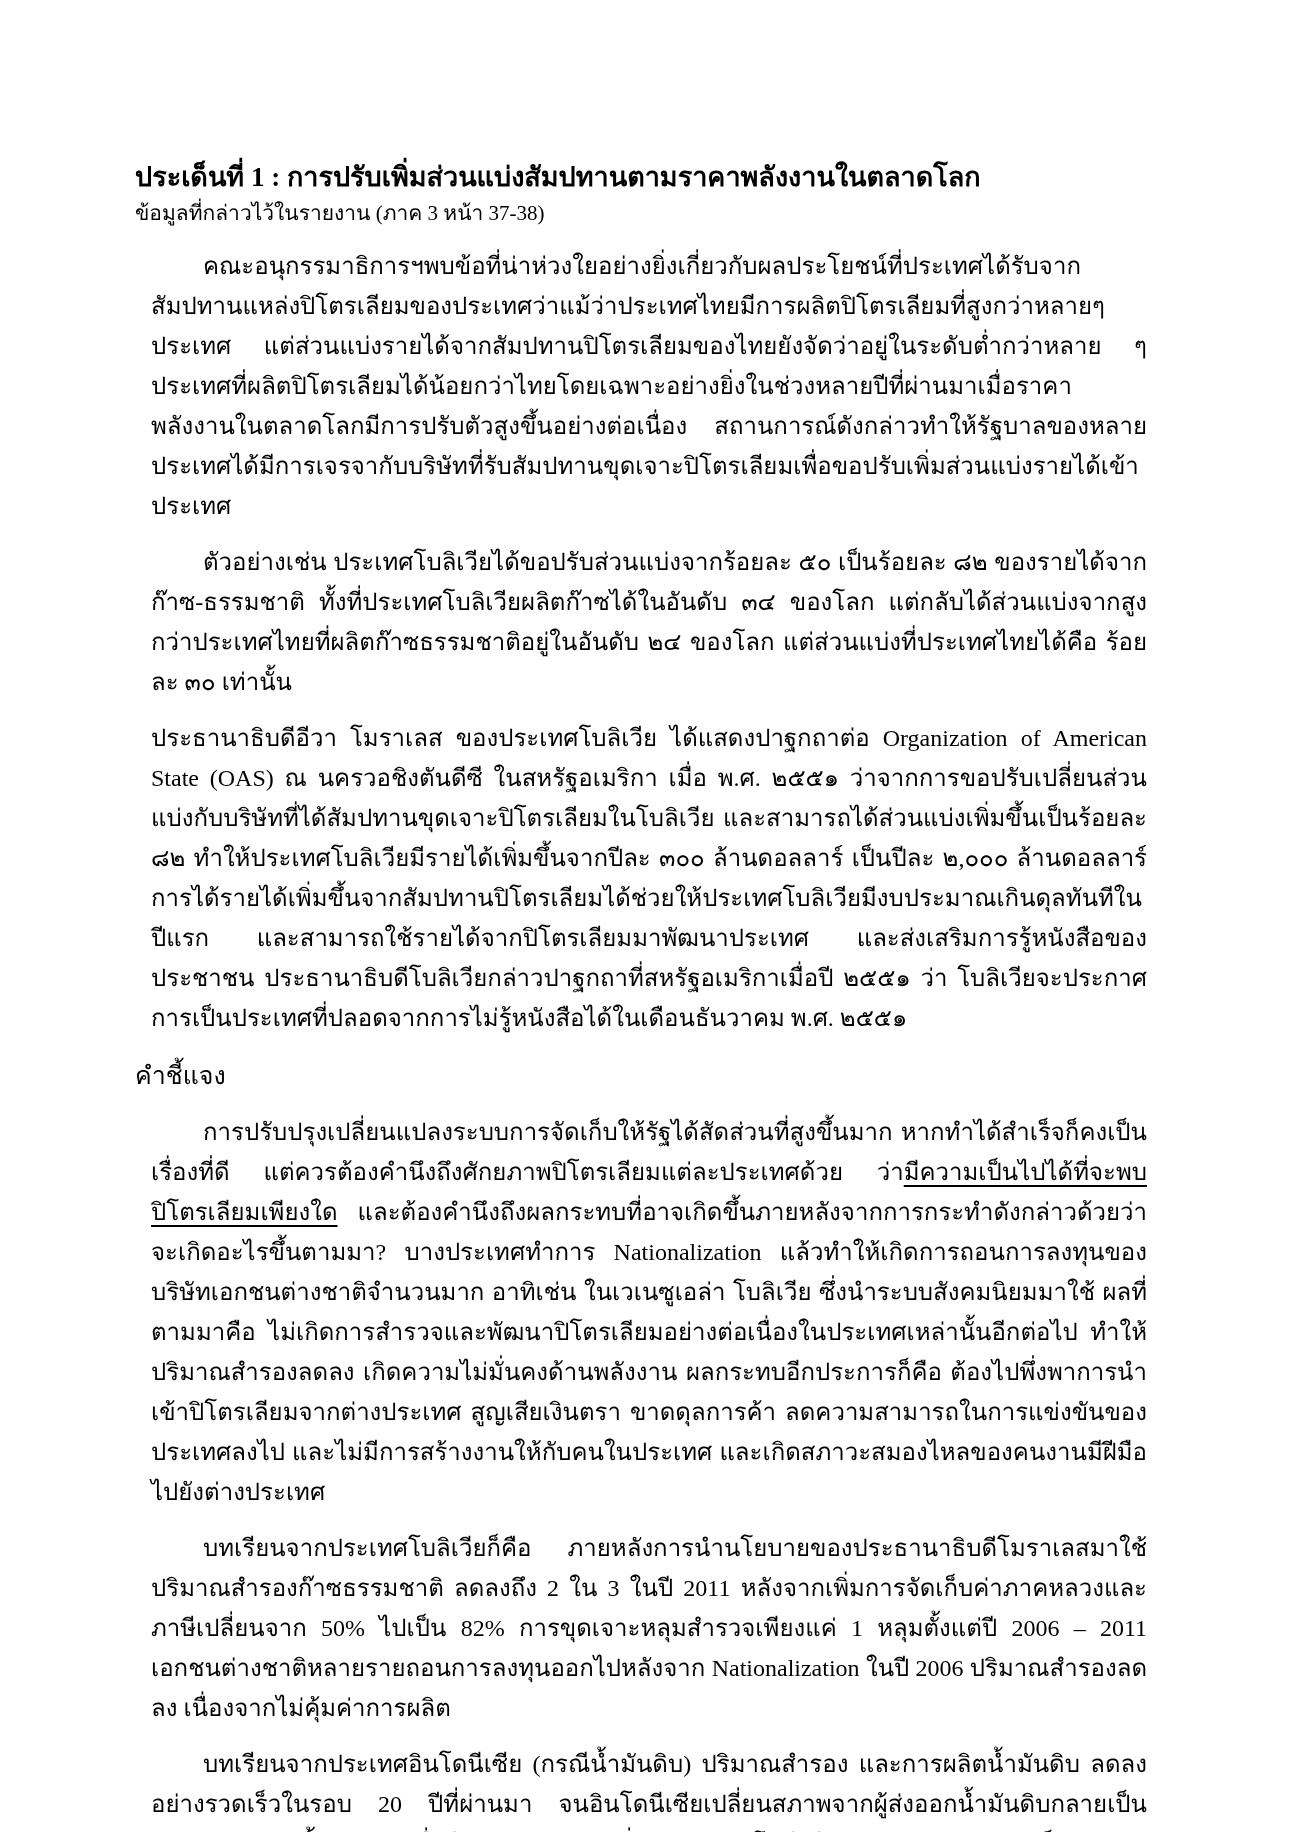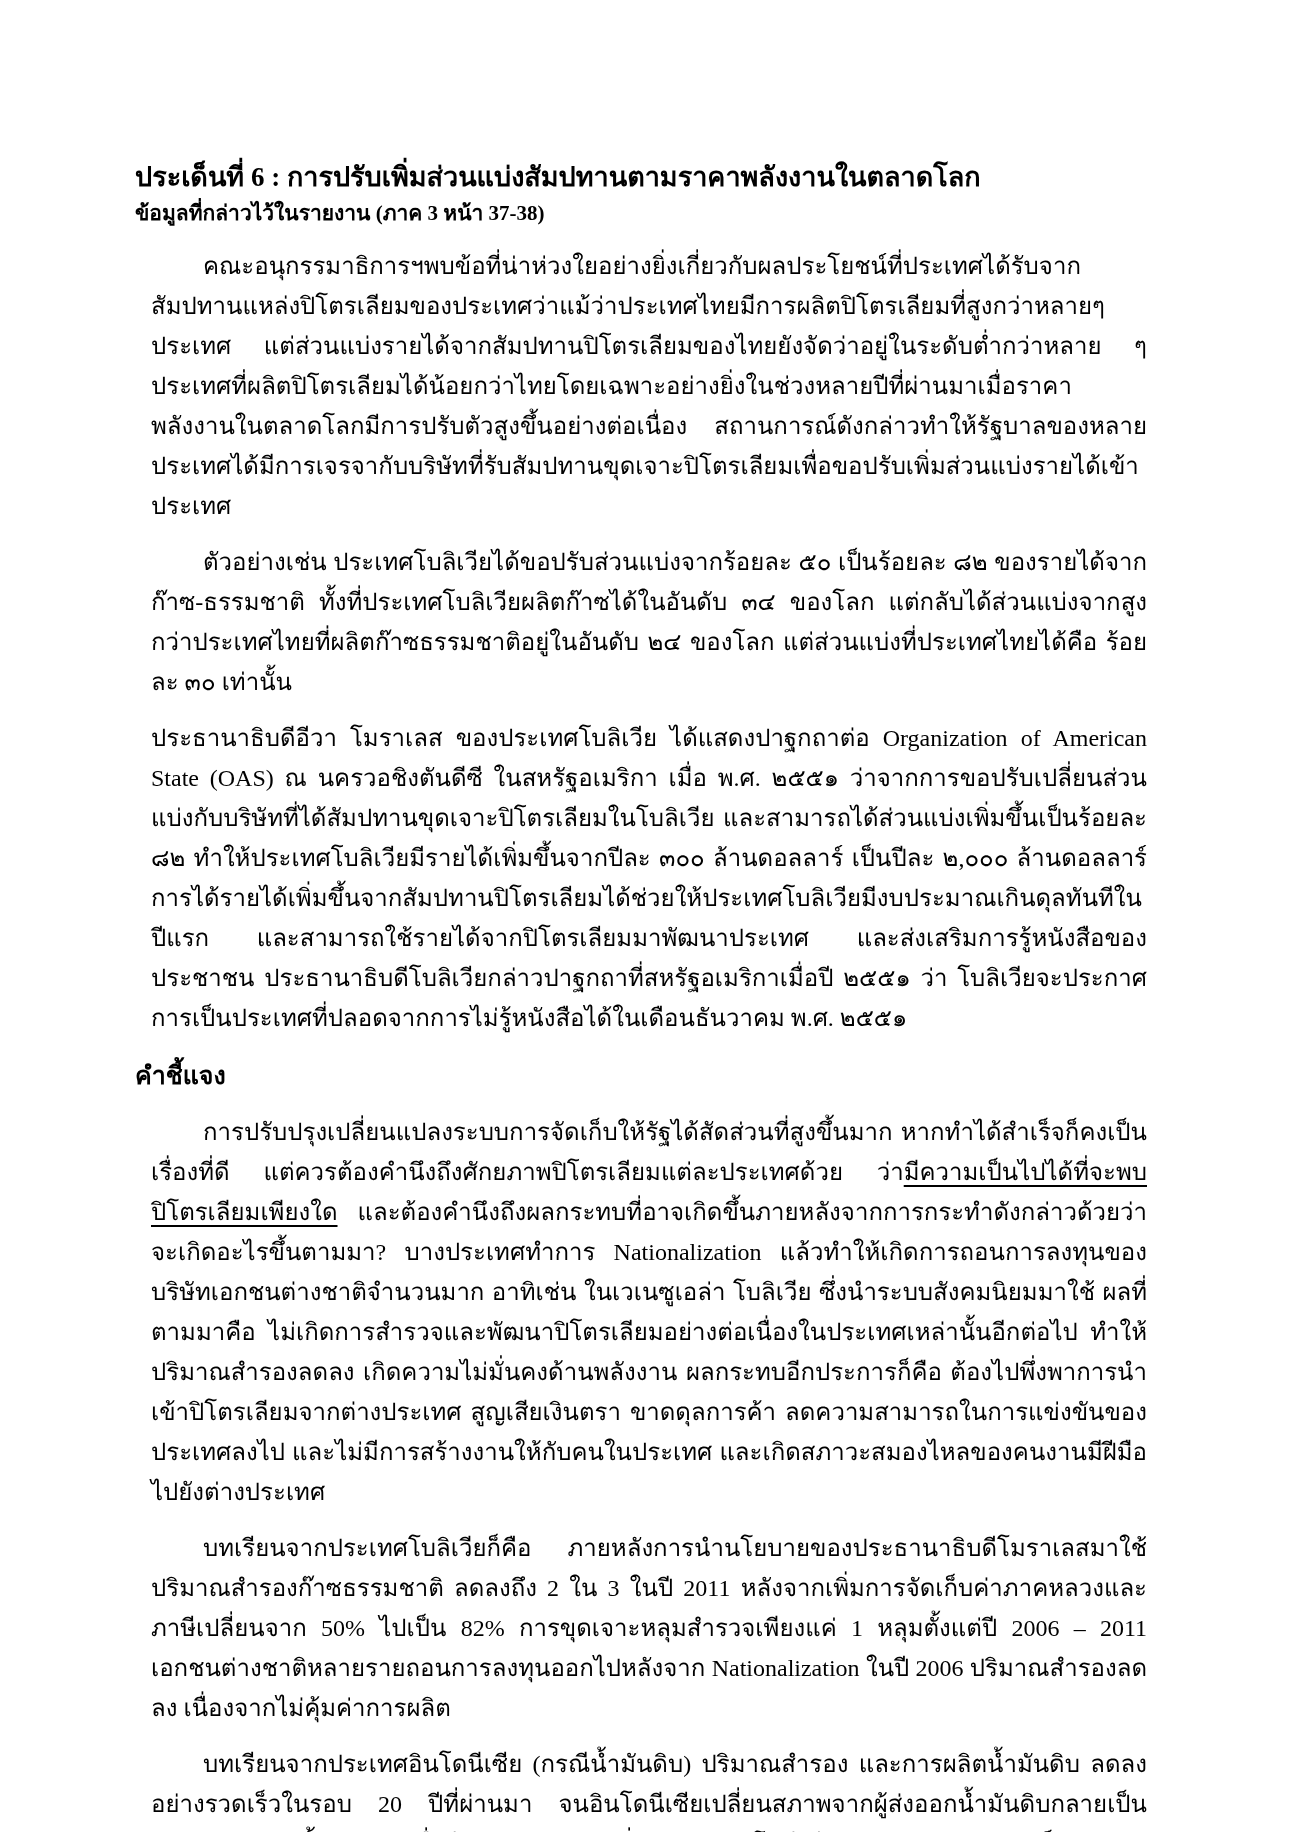--- a/index.html
+++ b/index.html
@@ -19,50 +19,50 @@
     font-family: "Liberation Serif", "DejaVu Serif", serif;
   }
   .doc-title {
     font-size: 27px;
     font-weight: bold;
     line-height: 1.3;
     margin: 0 0 4px 0;
   }
   .doc-subtitle {
     font-size: 21px;
-    font-weight: bold;
+    font-weight: normal;
     line-height: 1.4;
     margin: 0 0 18px 0;
   }
   .para {
     font-size: 24px;
     line-height: 40px;
     text-align: justify;
     margin: 16px;
     word-break: normal;
   }
   .para.indent {
     text-indent: 52px;
   }
   .section-heading {
     font-size: 25px;
-    font-weight: bold;
+    font-weight: normal;
     line-height: 40px;
     margin: 18px 0 10px 0;
   }
   .u {
     text-decoration: underline;
     text-underline-offset: 5px;
   }
 </style>
 </head>
 <body>
 
 <div class="page">
-  <h1 class="doc-title">ประเด็นที่ 6 : การปรับเพิ่มส่วนแบ่งสัมปทานตามราคาพลังงานในตลาดโลก</h1>
+  <h1 class="doc-title">ประเด็นที่ 1 : การปรับเพิ่มส่วนแบ่งสัมปทานตามราคาพลังงานในตลาดโลก</h1>
   <h2 class="doc-subtitle">ข้อมูลที่กล่าวไว้ในรายงาน (ภาค 3 หน้า 37-38)</h2>
   <main>
       <p class="para indent"><span>คณะอนุกรรมาธิการฯพบข้อที่น่าห่วงใยอย่างยิ่งเกี่ยวกับผลประโยชน์ที่ประเทศได้รับจากสัมปทานแหล่งปิโตรเลียมของประเทศว่าแม้ว่าประเทศไทยมีการผลิตปิโตรเลียมที่สูงกว่าหลายๆประเทศ แต่ส่วนแบ่งรายได้จากสัมปทานปิโตรเลียมของไทยยังจัดว่าอยู่ในระดับต่ำกว่าหลาย ๆ ประเทศที่ผลิตปิโตรเลียมได้น้อยกว่าไทยโดยเฉพาะอย่างยิ่งในช่วงหลายปีที่ผ่านมาเมื่อราคาพลังงานในตลาดโลกมีการปรับตัวสูงขึ้นอย่างต่อเนื่อง สถานการณ์ดังกล่าวทำให้รัฐบาลของหลายประเทศได้มีการเจรจากับบริษัทที่รับสัมปทานขุดเจาะปิโตรเลียมเพื่อขอปรับเพิ่มส่วนแบ่งรายได้เข้าประเทศ</span></p>
       <p class="para indent"><span>ตัวอย่างเช่น ประเทศโบลิเวียได้ขอปรับส่วนแบ่งจากร้อยละ ๕๐ เป็นร้อยละ ๘๒ ของรายได้จากก๊าซ-ธรรมชาติ ทั้งที่ประเทศโบลิเวียผลิตก๊าซได้ในอันดับ ๓๔ ของโลก แต่กลับได้ส่วนแบ่งจากสูงกว่าประเทศไทยที่ผลิตก๊าซธรรมชาติอยู่ในอันดับ ๒๔ ของโลก แต่ส่วนแบ่งที่ประเทศไทยได้คือ ร้อยละ ๓๐ เท่านั้น</span></p>
       <p class="para"><span>ประธานาธิบดีอีวา โมราเลส ของประเทศโบลิเวีย ได้แสดงปาฐกถาต่อ Organization of American State (OAS) ณ นครวอชิงตันดีซี ในสหรัฐอเมริกา เมื่อ พ.ศ. ๒๕๕๑ ว่าจากการขอปรับเปลี่ยนส่วนแบ่งกับบริษัทที่ได้สัมปทานขุดเจาะปิโตรเลียมในโบลิเวีย และสามารถได้ส่วนแบ่งเพิ่มขึ้นเป็นร้อยละ ๘๒ ทำให้ประเทศโบลิเวียมีรายได้เพิ่มขึ้นจากปีละ ๓๐๐ ล้านดอลลาร์ เป็นปีละ ๒,๐๐๐ ล้านดอลลาร์ การได้รายได้เพิ่มขึ้นจากสัมปทานปิโตรเลียมได้ช่วยให้ประเทศโบลิเวียมีงบประมาณเกินดุลทันทีในปีแรก และสามารถใช้รายได้จากปิโตรเลียมมาพัฒนาประเทศ และส่งเสริมการรู้หนังสือของประชาชน ประธานาธิบดีโบลิเวียกล่าวปาฐกถาที่สหรัฐอเมริกาเมื่อปี ๒๕๕๑ ว่า โบลิเวียจะประกาศการเป็นประเทศที่ปลอดจากการไม่รู้หนังสือได้ในเดือนธันวาคม พ.ศ. ๒๕๕๑</span></p>
       <h3 class="section-heading">คำชี้แจง</h3>
       <p class="para indent"><span>การปรับปรุงเปลี่ยนแปลงระบบการจัดเก็บให้รัฐได้สัดส่วนที่สูงขึ้นมาก หากทำได้สำเร็จก็คงเป็นเรื่องที่ดี แต่ควรต้องคำนึงถึงศักยภาพปิโตรเลียมแต่ละประเทศด้วย ว่า</span><span class="u">มีความเป็นไปได้ที่จะพบปิโตรเลียมเพียงใด</span><span> และต้องคำนึงถึงผลกระทบที่อาจเกิดขึ้นภายหลังจากการกระทำดังกล่าวด้วยว่า จะเกิดอะไรขึ้นตามมา? บางประเทศทำการ Nationalization แล้วทำให้เกิดการถอนการลงทุนของบริษัทเอกชนต่างชาติจำนวนมาก อาทิเช่น ในเวเนซูเอล่า โบลิเวีย ซึ่งนำระบบสังคมนิยมมาใช้ ผลที่ตามมาคือ ไม่เกิดการสำรวจและพัฒนาปิโตรเลียมอย่างต่อเนื่องในประเทศเหล่านั้นอีกต่อไป ทำให้ปริมาณสำรองลดลง เกิดความไม่มั่นคงด้านพลังงาน ผลกระทบอีกประการก็คือ ต้องไปพึ่งพาการนำเข้าปิโตรเลียมจากต่างประเทศ สูญเสียเงินตรา ขาดดุลการค้า ลดความสามารถในการแข่งขันของประเทศลงไป และไม่มีการสร้างงานให้กับคนในประเทศ และเกิดสภาวะสมองไหลของคนงานมีฝีมือไปยังต่างประเทศ</span></p>
       <p class="para indent"><span>บทเรียนจากประเทศโบลิเวียก็คือ ภายหลังการนำนโยบายของประธานาธิบดีโมราเลสมาใช้ ปริมาณสำรองก๊าซธรรมชาติ ลดลงถึง 2 ใน 3 ในปี 2011 หลังจากเพิ่มการจัดเก็บค่าภาคหลวงและภาษีเปลี่ยนจาก 50% ไปเป็น 82% การขุดเจาะหลุมสำรวจเพียงแค่ 1 หลุมตั้งแต่ปี 2006 – 2011 เอกชนต่างชาติหลายรายถอนการลงทุนออกไปหลังจาก Nationalization ในปี 2006 ปริมาณสำรองลดลง เนื่องจากไม่คุ้มค่าการผลิต</span></p>
       <p class="para indent"><span>บทเรียนจากประเทศอินโดนีเซีย (กรณีน้ำมันดิบ) ปริมาณสำรอง และการผลิตน้ำมันดิบ ลดลงอย่างรวดเร็วในรอบ 20 ปีที่ผ่านมา จนอินโดนีเซียเปลี่ยนสภาพจากผู้ส่งออกน้ำมันดิบกลายเป็นประเทศนำเข้าน้ำมันสุทธิเมื่อปี 2002 จนกระทั่งต่อมา อินโดนีเซียต้องลาออกจากการเป็นสมาชิกของกลุ่มโอเปก อนึ่ง</span></p>
     </main>

